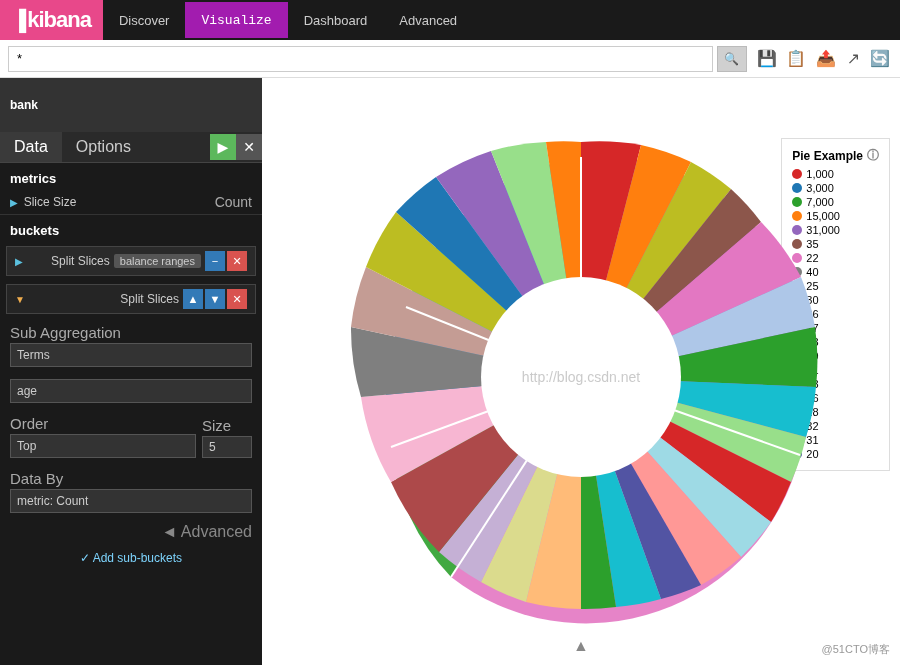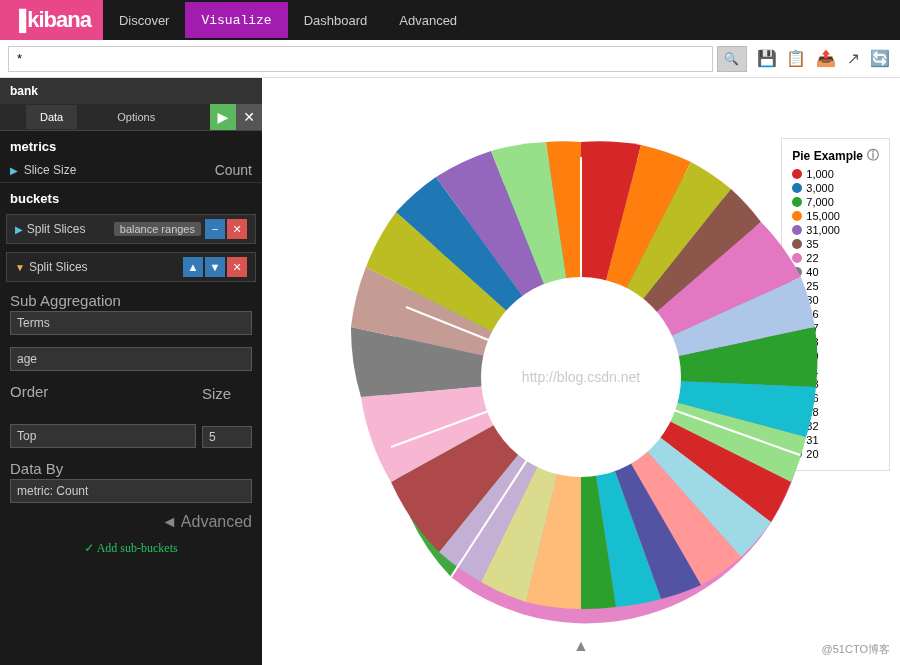--- a/index.html
+++ b/index.html
@@ -99,37 +99,36 @@
       width: 262px;
       background: #1a1a1a;
       color: #ccc;
       overflow-y: auto;
       flex-shrink: 0;
       display: flex;
       flex-direction: column;
     }
     .panel-header {
       background: #333;
-      padding: 6px 10px;
+      padding: 20px 10px;
       color: white;
       font-size: 12px;
       font-weight: bold;
     }
     .panel-tabs {
       display: flex;
       background: #2a2a2a;
       border-bottom: 1px solid #444;
       align-items: center;
     }
     .panel-tab {
       padding: 6px 14px;
       color: #ccc;
       cursor: pointer;
-      font-size: 11px;
-      margin-left: 26px;
+      font-size: 16px;
     }
     .panel-tab.active {
       color: white;
       background: #3a3a3a;
     }
     .panel-tab-actions {
       margin-left: auto;
       display: flex;
     }
     .tab-btn {
@@ -169,21 +168,21 @@
       padding: 4px 8px;
       border: 1px solid #444;
       display: flex;
       align-items: center;
       gap: 4px;
     }
     .bucket-item-icon {
       color: #5bc0de;
       font-size: 10px;
     }
-    .bucket-item-label { flex: 1; color: #ccc; font-size: 12px; }
+    .bucket-item-label { flex: 1; color: #ccc; font-size: 12px; text-align: right; }
     .bucket-item-tag {
       background: #555;
       color: #ccc;
       padding: 1px 6px;
       border-radius: 2px;
       font-size: 11px;
     }
     .bucket-item-actions { display: flex; gap: 2px; }
     .btn-mini {
       width: 20px;
@@ -214,45 +213,44 @@
       width: 100%;
       background: #333;
       color: #ccc;
       border: 1px solid #555;
       padding: 4px 6px;
       font-size: 12px;
       appearance: none;
       -webkit-appearance: none;
     }
     .form-row { display: flex; gap: 6px; align-items: flex-end; }
-    .form-col { display: flex; flex-direction: column; gap: 22px; }
+    .form-col { display: flex; flex-direction: column; }
     .form-col.flex1 { flex: 1; }
     .form-input {
       background: #333;
       color: #ccc;
       border: 1px solid #555;
       padding: 3px 6px;
       font-size: 12px;
       width: 100%;
     }
 
     .advanced-link {
       text-align: right;
       color: #888;
       font-size: 16px;
       padding: 4px 10px;
       cursor: pointer;
     }
     .add-bucket-link {
       text-align: center;
-      color: #22c55e;
+      color: #7dd3fc;
       font-size: 12px;
       padding: 6px;
       cursor: pointer;
-      font-family: Liberation Serif, serif;
     }
 
     
     .right-panel {
       flex: 1;
       background: white;
       position: relative;
       display: flex;
       flex-direction: column;
       align-items: center;

